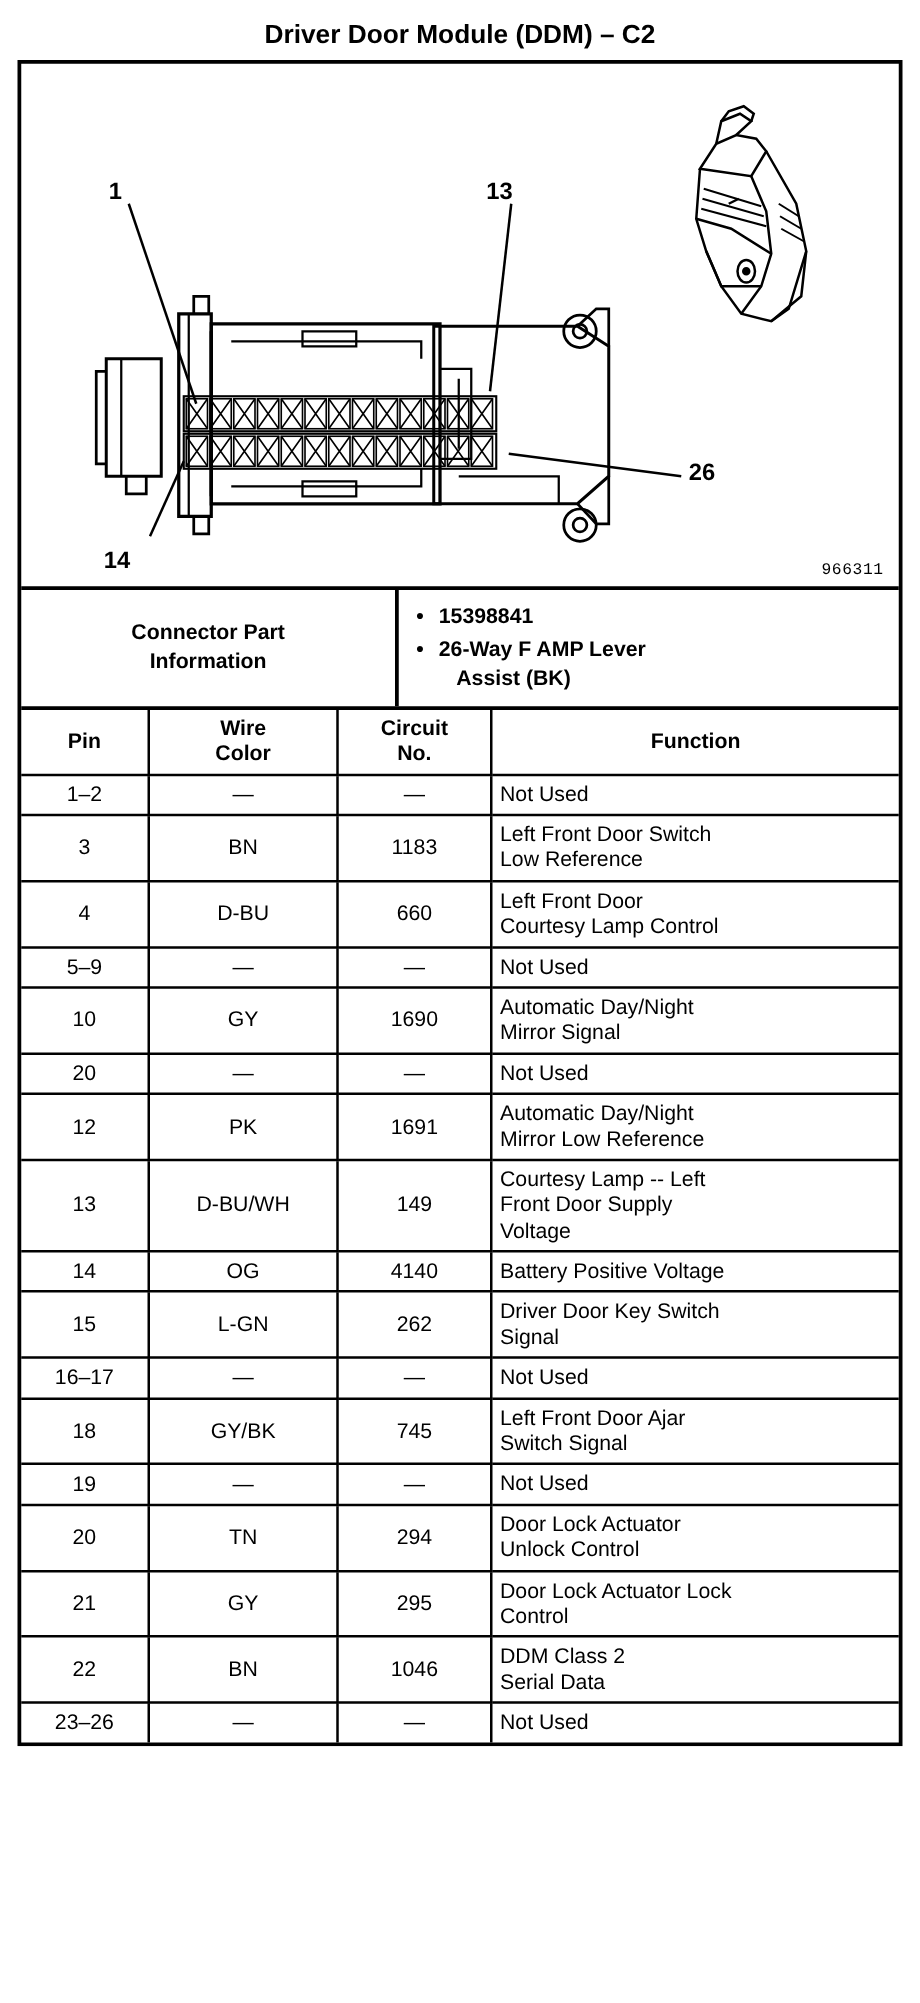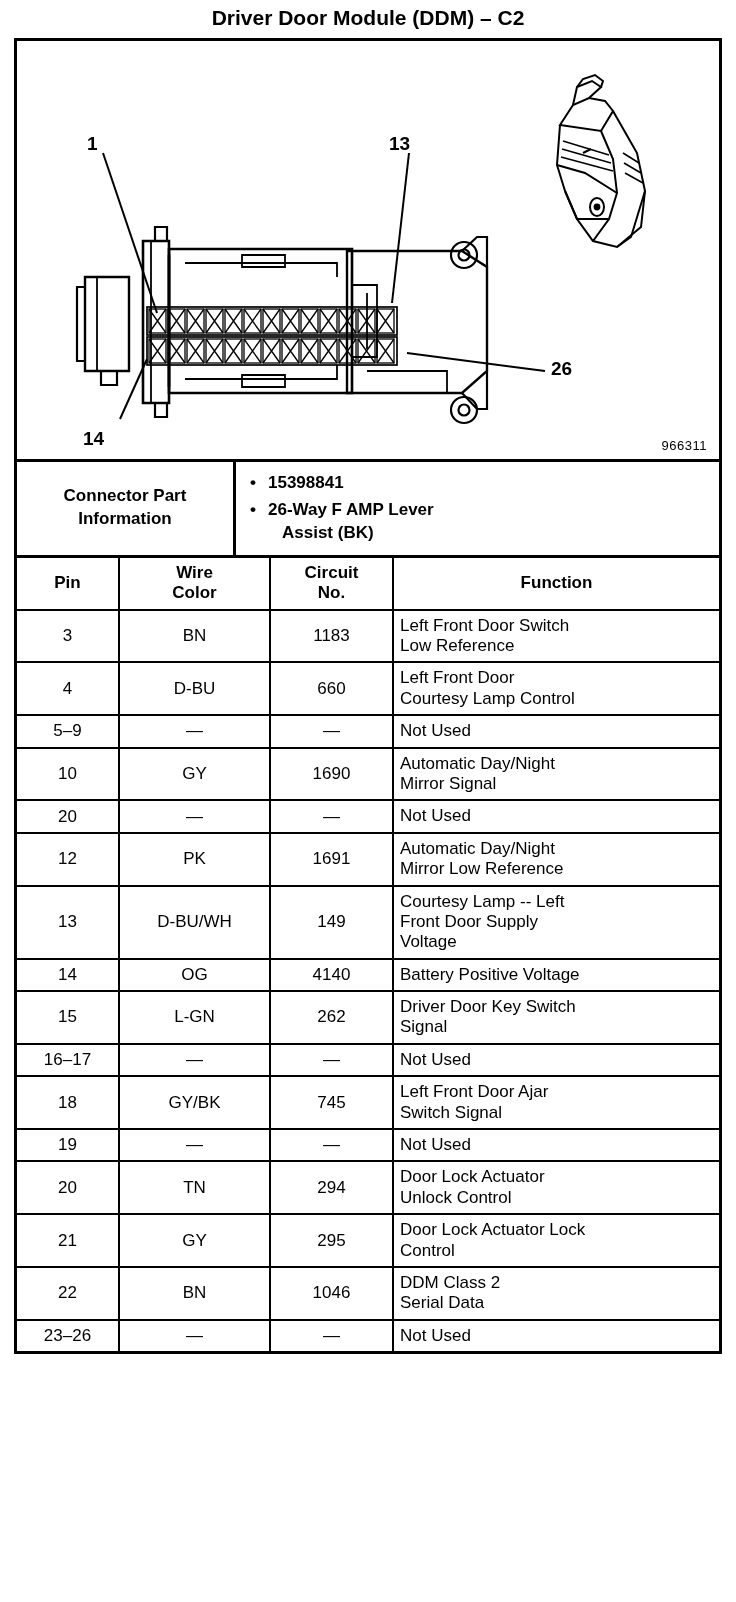--- a/index.html
+++ b/index.html
@@ -17,61 +17,61 @@
     width: 736px;
     box-sizing: border-box;
     padding: 0;
     position: relative;
   }
   .title {
     text-align: center;
     font-size: 21px;
     font-weight: bold;
     letter-spacing: 0px;
-    padding: 6px 0 8px 0;
+    padding: 16px 0 8px 0;
   }
   .outer {
     margin: 0 14px 0 14px;
     border: 3px solid #000;
     box-sizing: border-box;
   }
   
   .figure {
     position: relative;
     height: 418px;
     border-bottom: 3px solid #000;
     overflow: hidden;
   }
   .fig-id {
     position: absolute;
     right: 12px;
     bottom: 6px;
     font-size: 13px;
-    font-family: Liberation Sans, sans-serif;
+    font-family: Liberation Mono, monospace;
     letter-spacing: 0.5px;
   }
   .callout {
     position: absolute;
     font-size: 19px;
     font-weight: bold;
   }
   .c1 { left: 70px; top: 92px; }
   .c13 { left: 372px; top: 92px; }
   .c14 { left: 66px; top: 387px; }
   .c26 { left: 534px; top: 317px; }
 
   svg.figsvg { position: absolute; left: 0; top: 0; }
 
   
   .cpi {
     display: flex;
     border-bottom: 3px solid #000;
   }
   .cpi-left {
-    width: 219px;
+    width: 302px;
     box-sizing: border-box;
     border-right: 3px solid #000;
     display: flex;
     align-items: center;
     justify-content: center;
     text-align: center;
     font-size: 17px;
     font-weight: bold;
     line-height: 1.35;
     padding: 10px 4px;
@@ -325,20 +325,28 @@
           </th>
           <th>
             <div>Circuit</div>
             <div>No.</div>
           </th>
           <th>Function</th>
         </tr>
       </thead>
       <tbody>
 
+        <tr>
+          <td class="pin">1–2</td>
+          <td class="wire">—</td>
+          <td class="circ">—</td>
+          <td class="func">
+            <div>Not Used</div>
+          </td>
+        </tr>
 
         <tr>
           <td class="pin">3</td>
           <td class="wire">BN</td>
           <td class="circ">1183</td>
           <td class="func">
             <div>Left Front Door Switch</div>
             <div>Low Reference</div>
           </td>
         </tr>

